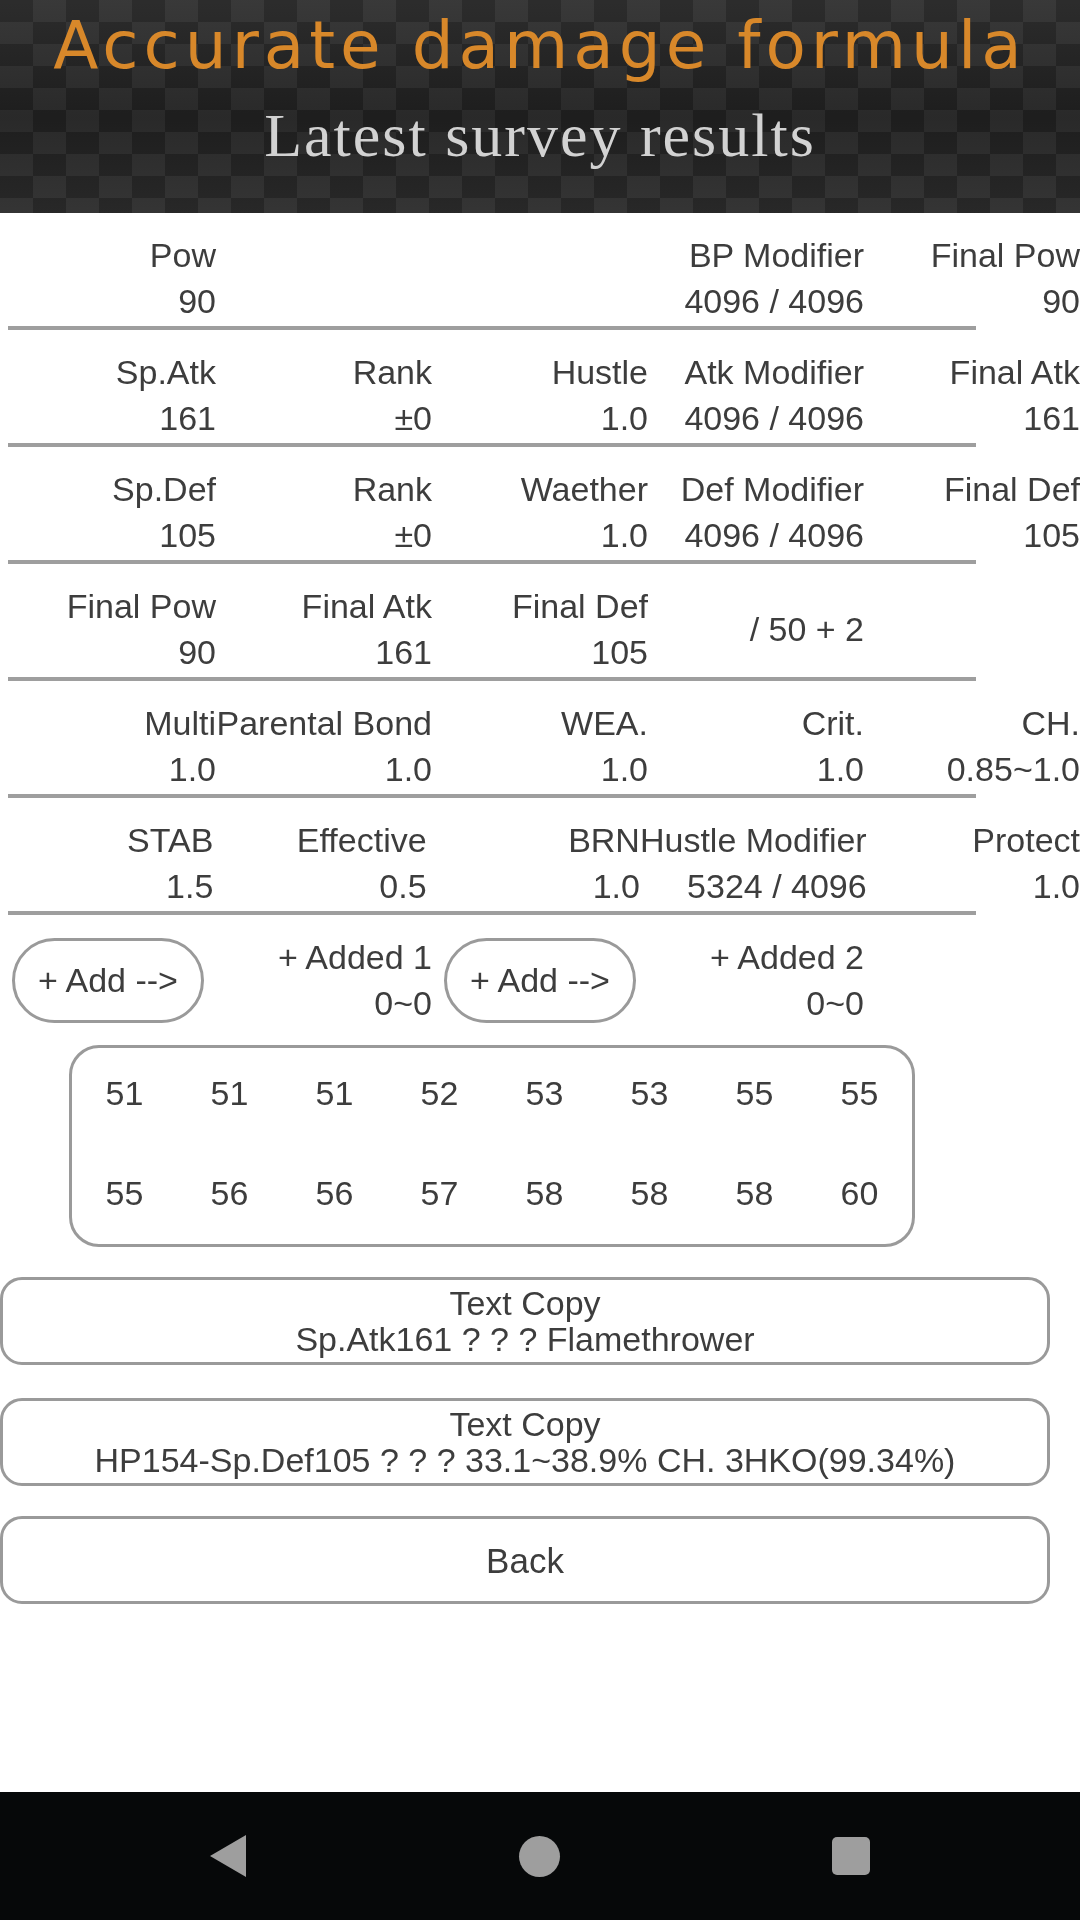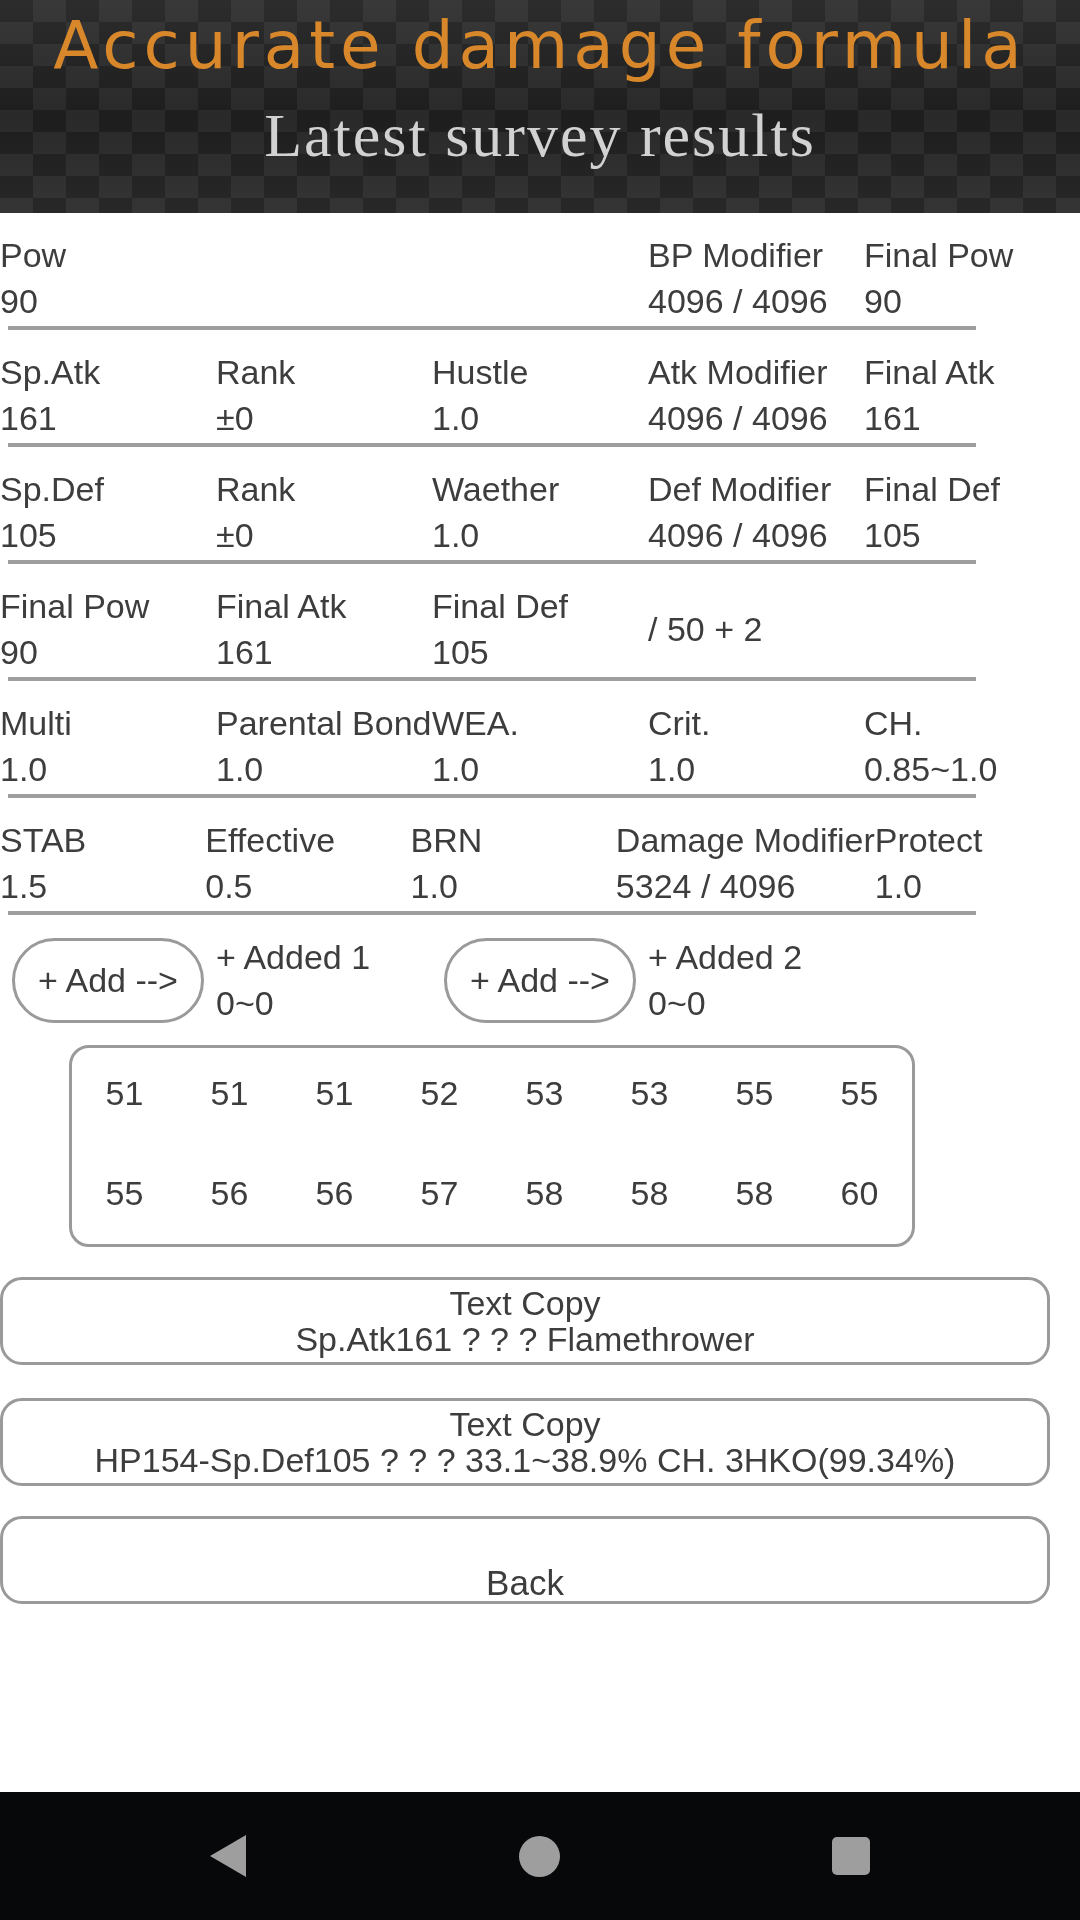--- a/index.html
+++ b/index.html
@@ -24,51 +24,51 @@
     margin-top:18px;font-family:Liberation Serif, serif;font-size:62px;font-weight:400;
     letter-spacing:2px;color:#d2d2d2;line-height:1.1;white-space:nowrap;
   }
 
   
   .row{
     width:1080px;height:113px;box-sizing:border-box;padding-top:16px;
     display:grid;grid-template-columns:repeat(5,1fr);align-items:center;
   }
   .divider{height:4px;background:#9e9e9e;margin:0 8px;}
-  .cell{display:flex;flex-direction:column;align-items:flex-start;justify-content:center;gap:12px;}
+  .cell{display:flex;flex-direction:column;align-items:flex-end;justify-content:center;gap:12px;}
   .cell .label,.cell .value{font-size:34px;color:#3d3d3d;line-height:1;text-align:center;white-space:nowrap;}
   .cell.single .value{font-size:34px;}
   .damage-row{height:122px;padding-top:8px;}
   .pill{
     width:192px;height:85px;box-sizing:border-box;margin:0 auto;
     border:3px solid #9a9a9a;border-radius:44px;background:#ffffff;
     display:flex;align-items:center;justify-content:center;
     font-size:34px;color:#3d3d3d;white-space:nowrap;
   }
 
   
   .rolls-box{
     width:846px;height:202px;box-sizing:border-box;margin:8px auto 0;
-    border:3px solid #9a9a9a;border-radius:20px;background:#ffffff;
+    border:3px solid #9a9a9a;border-radius:30px;background:#ffffff;
     display:flex;flex-direction:column;justify-content:space-between;
     padding:28px 0 34px;
   }
   .roll-row{display:grid;grid-template-columns:repeat(8,1fr);}
   .roll{font-size:34px;color:#3d3d3d;text-align:center;line-height:1;}
 
   
   .wide-box{
     width:1050px;height:88px;box-sizing:border-box;margin:0 auto;
     border:3px solid #9a9a9a;border-radius:22px;background:#ffffff;
     display:flex;flex-direction:column;align-items:center;justify-content:center;gap:2px;
   }
   .wide-box .label,.wide-box .value{font-size:34px;color:#3d3d3d;line-height:1;white-space:nowrap;}
   .box-copy1{margin-top:30px;}
   .box-copy2{margin-top:33px;}
-  .box-back{margin-top:30px;justify-content:flex-end;}
+  .box-back{margin-top:30px;}
   .box-back .value{font-size:35px;}
 
   
   .navbar{
     position:absolute;left:0;bottom:0;width:1080px;height:128px;background:#060809;
     display:flex;align-items:center;justify-content:space-between;
     padding:0 210px;box-sizing:border-box;
   }
   .nav-back{
     width:0;height:0;
@@ -204,21 +204,21 @@
     </div>
     <div class="cell">
       <span class="label">Effective</span>
       <span class="value">0.5</span>
     </div>
     <div class="cell">
       <span class="label">BRN</span>
       <span class="value">1.0</span>
     </div>
     <div class="cell">
-      <span class="label">Damage Modifier</span>
+      <span class="label">Hustle Modifier</span>
       <span class="value">5324 / 4096</span>
     </div>
     <div class="cell">
       <span class="label">Protect</span>
       <span class="value">1.0</span>
     </div>
   </div>
   <div class="divider"></div>
 
   <div class="row damage-row">

